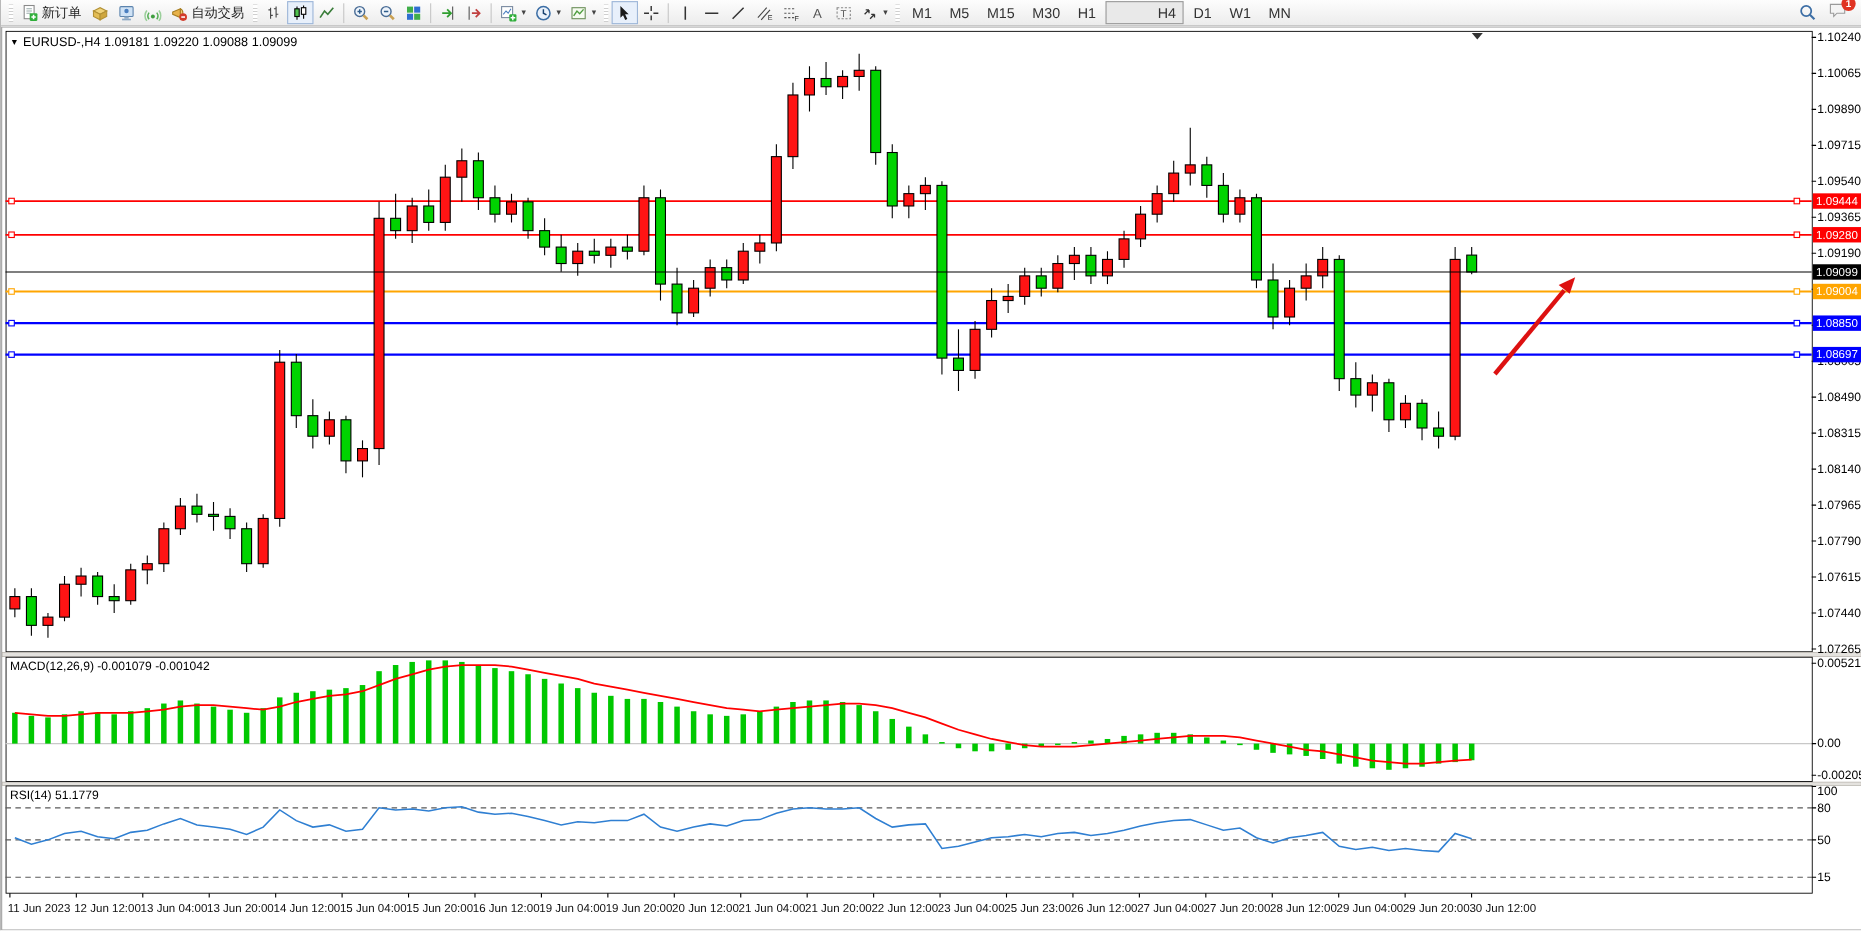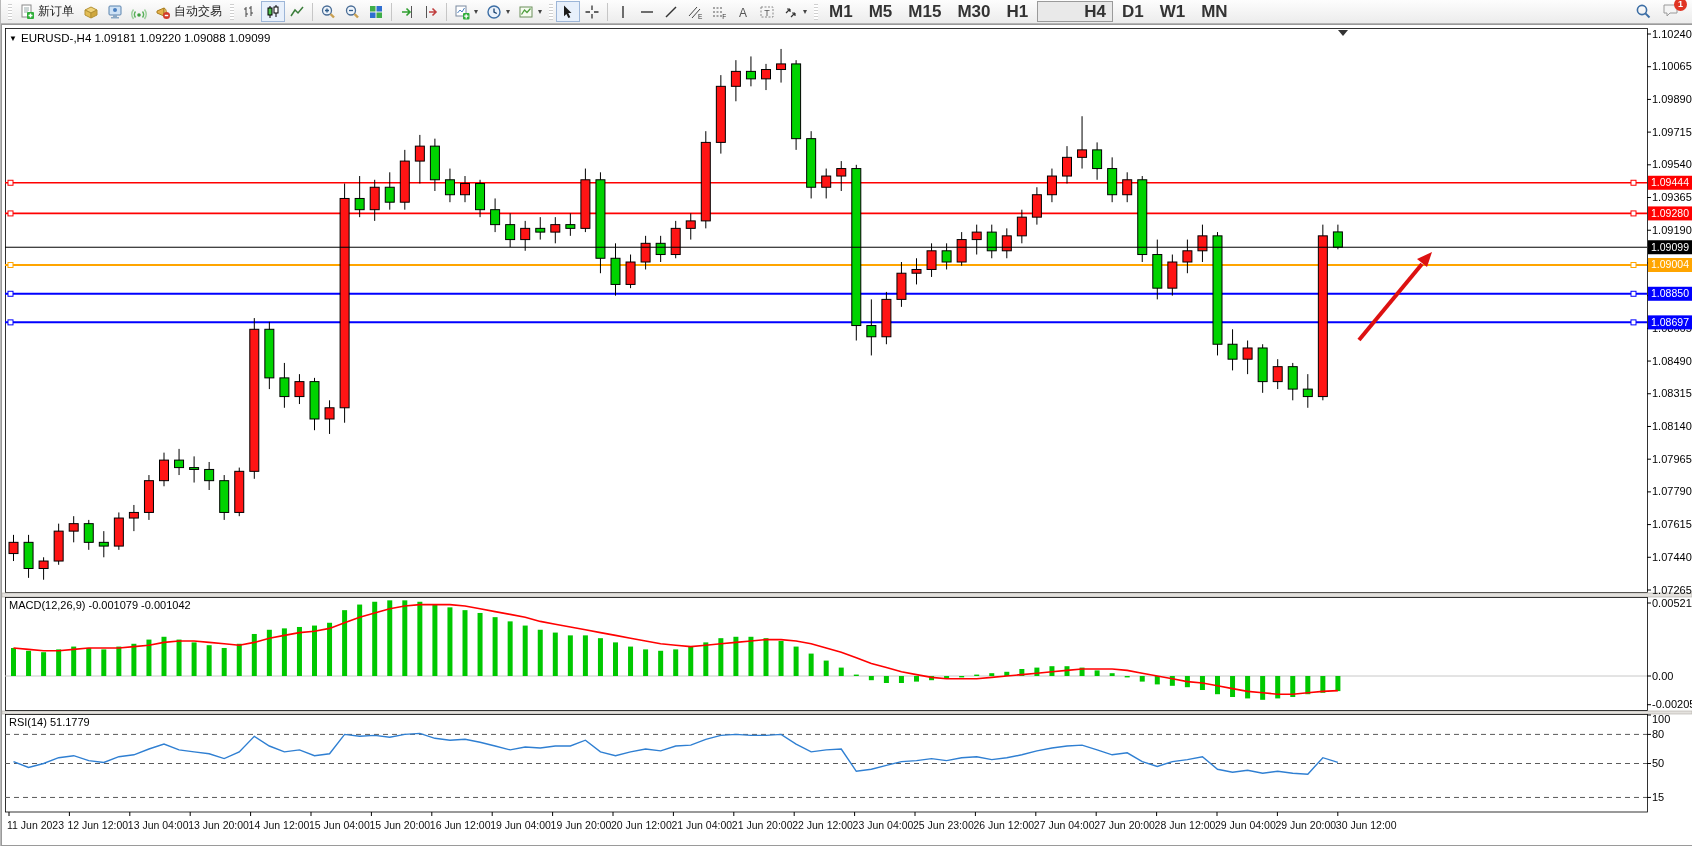--- a/index.html
+++ b/index.html
@@ -8,22 +8,22 @@
   
   .toolbar{height:24px;display:flex;align-items:center;background:linear-gradient(#fdfdfd,#ececec);
            border-bottom:1px solid #b5b5b5;padding:0 4px;box-sizing:border-box;white-space:nowrap;}
   .tb-handle{width:4px;height:16px;margin:0 3px;background:repeating-linear-gradient(#cfcfcf 0 1px,#fff 1px 3px);}
   .tb-sep{width:1px;height:18px;background:#c6c6c6;margin:0 3px;}
   .tb-btn{display:inline-flex;align-items:center;gap:3px;height:21px;padding:0 3px;border:1px solid transparent;
           background:transparent;font-family:"Liberation Sans",sans-serif;font-size:12px;color:#222;cursor:default;}
   .tb-btn.active{background:#e8f0fb;border:1px solid #9db6d8;}
   .tb-btn .lbl{padding-right:1px;}
   .caret{font-size:8px;color:#444;margin-left:1px;}
-  .tf-btn{display:inline-block;height:19px;line-height:19px;padding:0 6px;font-size:17px;color:#333;
-          border:1px solid transparent;margin:0 1px;font-weight:bold;}
+  .tf-btn{display:inline-block;height:19px;line-height:19px;padding:0 6px;font-size:13px;color:#333;
+          border:1px solid transparent;margin:0 1px;}
   .tf-btn.active{background:#e9e9e9;border:1px solid #9a9a9a;padding-left:46px;}
   .tb-right{margin-left:auto;display:flex;align-items:center;gap:10px;padding-right:8px;}
   .chat-wrap{position:relative;display:inline-block;}
   .chat-badge{position:absolute;top:-4px;right:-7px;background:#e03423;color:#fff;border-radius:50%;
               width:13px;height:13px;font-size:9px;line-height:13px;text-align:center;font-weight:bold;}
   .ic{display:inline-flex;}
   
   .chart-area{position:relative;width:1692px;height:822px;background:#fff;}
   svg text{font-family:"Liberation Sans",sans-serif;}
 </style>

